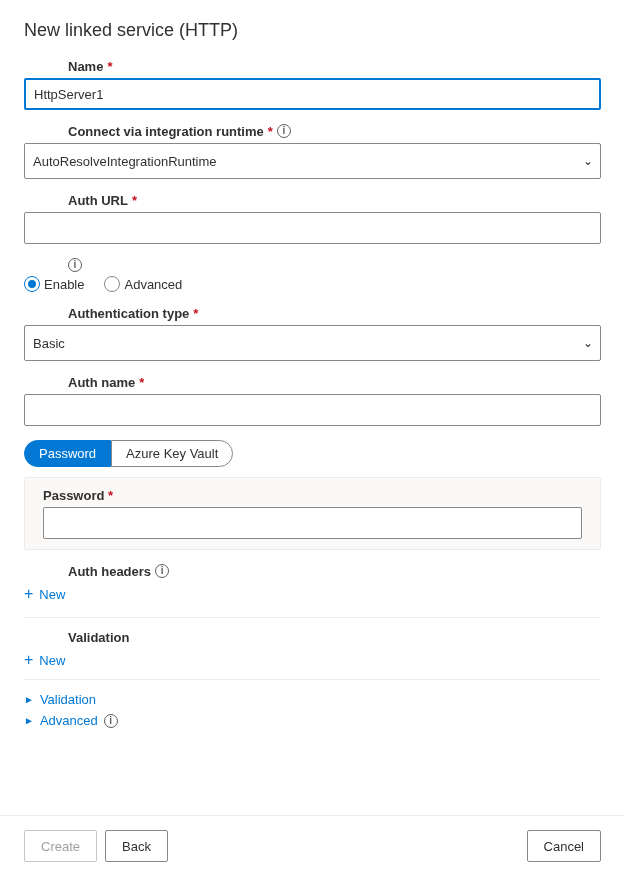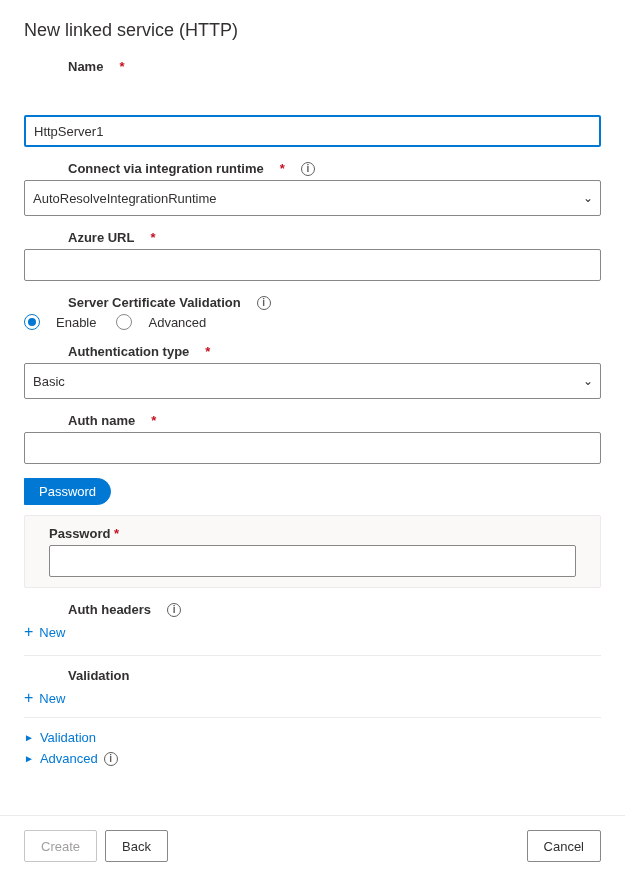--- a/index.html
+++ b/index.html
@@ -30,22 +30,22 @@
     .field-group {
       margin-bottom: 14px;
     }
 
     .field-label {
       font-size: 13px;
       font-weight: 600;
       color: #323130;
       margin-bottom: 4px;
       display: flex;
-      align-items: flex-end;
-      gap: 16px;
+      align-items: flex-start;
+      gap: 4px;
       padding-left: 44px;
     }
 
     .required-star {
       color: #c50f1f;
     }
 
     .info-icon {
       display: inline-flex;
       align-items: center;
@@ -67,21 +67,20 @@
       border: 1px solid #8a8886;
       border-radius: 2px;
       padding: 0 8px;
       font-size: 13px;
       color: #323130;
       outline: none;
     }
 
     .text-input.active-border {
       border: 2px solid #0078d4;
-      margin-top: 37px;
     }
 
     .textarea-input {
       width: 100%;
       height: 72px;
       border: 1px solid #8a8886;
       border-radius: 2px;
       padding: 6px 8px;
       font-size: 13px;
       color: #323130;
@@ -121,21 +120,21 @@
     .radio-group {
       display: flex;
       align-items: center;
       gap: 20px;
       margin-top: 4px;
     }
 
     .radio-item {
       display: flex;
       align-items: center;
-      gap: 16px;
+      gap: 4px;
       cursor: pointer;
       text-align: center;
     }
 
     .radio-circle {
       width: 16px;
       height: 16px;
       border-radius: 50%;
       border: 1.5px solid #8a8886;
       display: flex;
@@ -185,21 +184,21 @@
       border-radius: 16px 0 0 16px;
     }
 
     .tab-btn:last-child {
       border-radius: 0 16px 16px 0;
     }
 
     .password-box {
       border: 1px solid #edebe9;
       border-radius: 2px;
-      padding: 10px 24px;
+      padding: 10px 18px;
       background: #faf9f8;
     }
 
     .password-label {
       font-size: 13px;
       font-weight: 600;
       margin-bottom: 4px;
     }
 
     .add-new-btn {
@@ -313,29 +312,28 @@
     <div class="select-wrapper">
       <select class="select-input">
         <option>AutoResolveIntegrationRuntime</option>
       </select>
       <span class="select-chevron">⌄</span>
     </div>
   </div>
 
   <div class="field-group">
     <div class="field-label">
-      <span>Azure URL</span>
+      <span>Auth URL</span>
       <span class="required-star">*</span>
     </div>
     <input class="text-input" type="text" value="" style="">
   </div>
 
   <div class="field-group">
     <div class="field-label">
-      <span>Server Certificate Validation</span>
       <span class="info-icon">i</span>
     </div>
     <div class="radio-group">
       <div class="radio-item">
         <div class="radio-circle selected">
           <div class="radio-dot"></div>
         </div>
         <span class="radio-label">Enable</span>
       </div>
       <div class="radio-item">
@@ -366,20 +364,21 @@
     <div class="field-label">
       <span>Auth name</span>
       <span class="required-star">*</span>
     </div>
     <input class="text-input" type="text" value="" style="">
   </div>
 
   <div class="field-group">
     <div class="tab-group">
       <button class="tab-btn active">Password</button>
+      <button class="tab-btn">Azure Key Vault</button>
     </div>
     <div class="password-box">
       <div class="password-label">
         <span>Password</span>
         <span class="required-star">*</span>
       </div>
       <input class="text-input" type="password" value="" style="background: rgb(255, 255, 255);">
     </div>
   </div>
 

